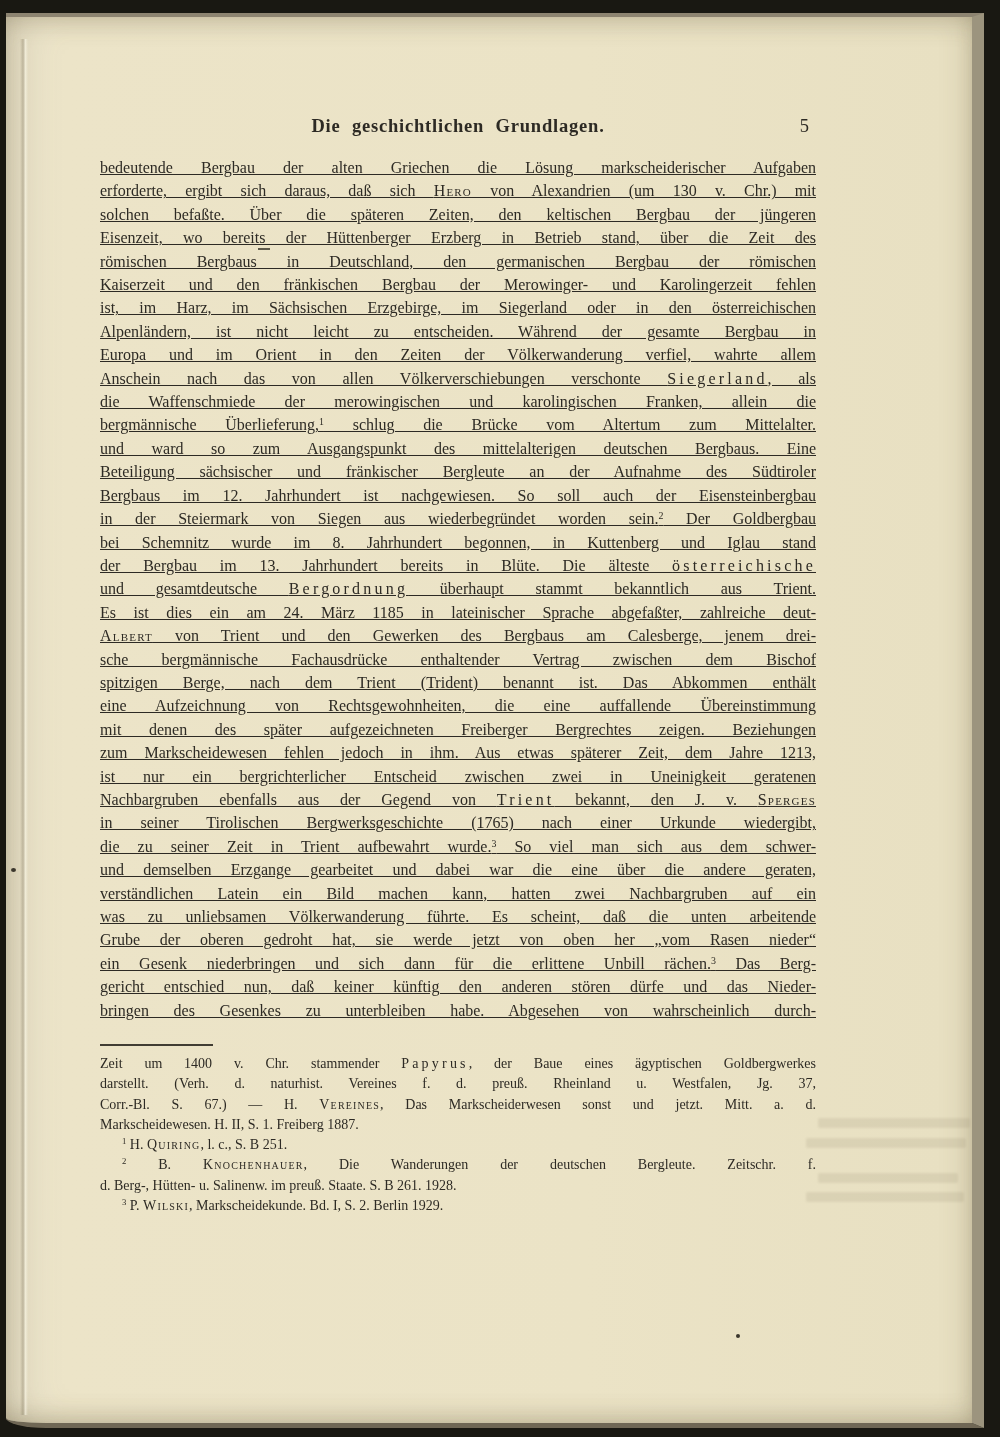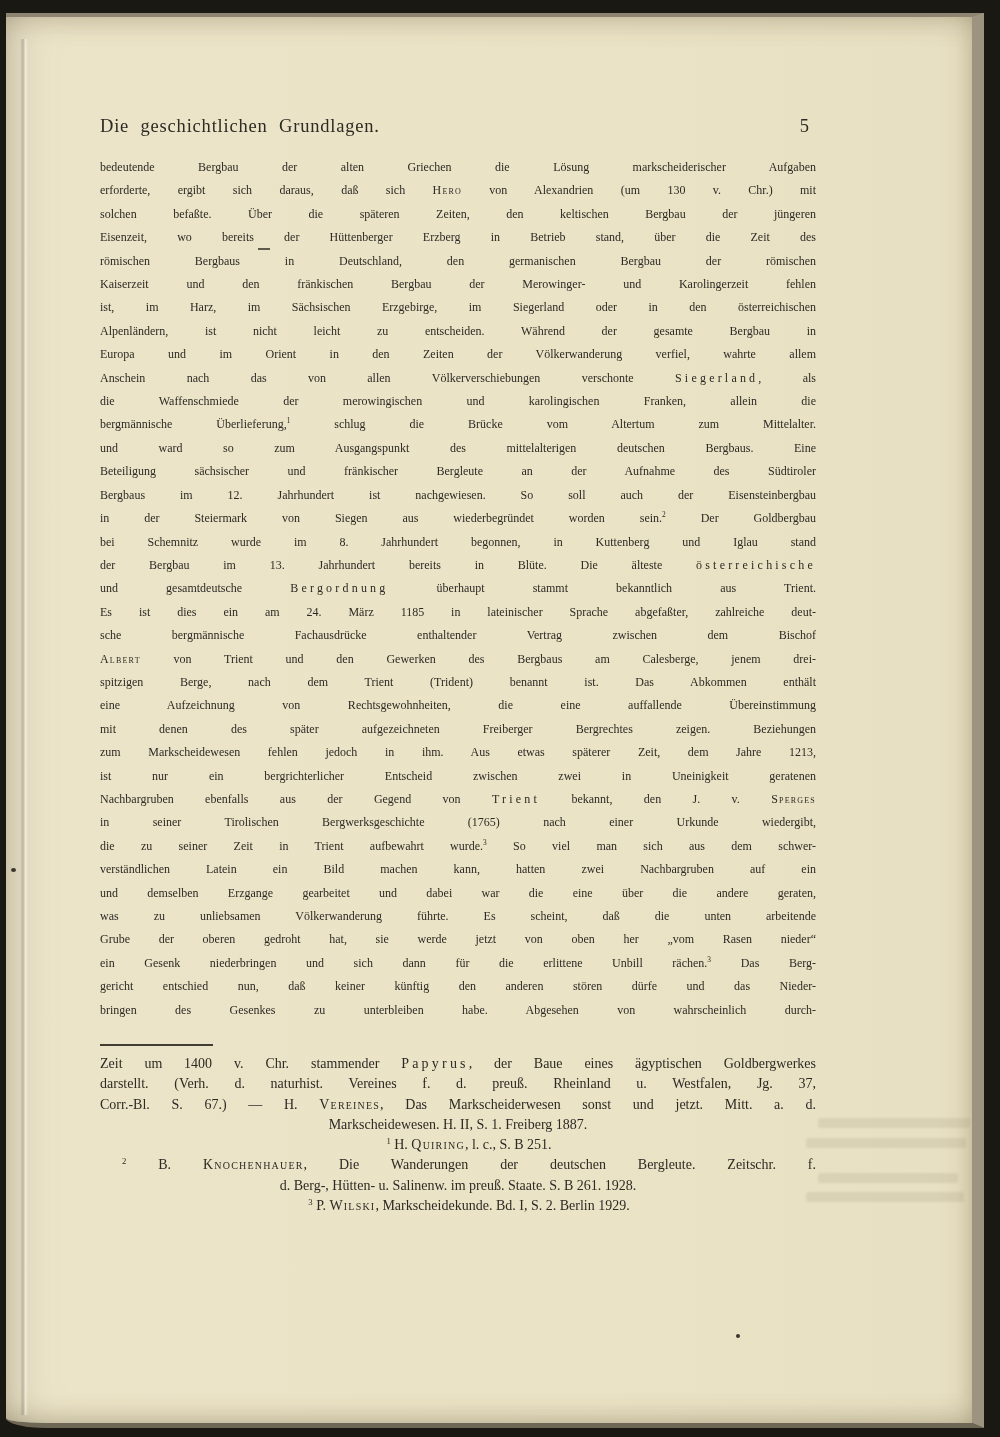--- a/index.html
+++ b/index.html
@@ -25,45 +25,45 @@
   }
   .crease {
     position: absolute; left: 14px; top: 22px; bottom: 8px; width: 8px;
     background: linear-gradient(90deg, rgba(96,86,60,0) 0%, rgba(96,86,60,.28) 38%,
                 rgba(255,252,238,.5) 68%, rgba(96,86,60,0) 100%);
   }
   .running-head {
     position: absolute; left: 94px; top: 99px; width: 716px; height: 24px;
     font-size: 18.5px; color: var(--ink, #2d2a24);
   }
-  .rh-title { letter-spacing: .8px; word-spacing: 6px; }
+  .rh-title { text-align: center; letter-spacing: .8px; word-spacing: 6px; font-weight: bold; }
   .rh-num { position: absolute; right: 7px; top: 0; }
   .body-text {
     position: absolute; left: 94px; top: 139px; width: 716px;
-    font-size: 12px; color: var(--ink, #2d2a24);
+    font-size: 16px; color: var(--ink, #2d2a24); text-decoration: underline;
   }
   .line {
     height: 23.42px; line-height: 23.42px;
     text-align: justify; text-align-last: justify; text-justify: inter-word;
     overflow: hidden;
   }
   .footnote-rule {
     position: absolute; left: 94px; top: 1027px; width: 113px; height: 2px;
     background: #413d33;
   }
   .footnotes {
     position: absolute; left: 94px; top: 1037px; width: 716px;
     font-size: 14px; color: var(--ink, #2d2a24);
   }
   .fline {
     height: 20.3px; line-height: 20.3px;
     text-align: justify; text-align-last: justify; text-justify: inter-word;
     overflow: hidden;
   }
-  .nj { text-align: center; text-align-last: auto; }
+  .nj { text-align: left; text-align-last: auto; }
   .ind { text-indent: 22px; }
   .sc { font-variant: small-caps; letter-spacing: 1.2px; }
   .sp { letter-spacing: 3.2px; }
   .sup { font-size: 62%; vertical-align: 5px; line-height: 0; }
   .speck { position: absolute; background: #3a362c; border-radius: 50%; }
   .speck.s1 { left: 5px; top: 851px; width: 5px; height: 4px; }
   .speck.s2 { left: 730px; top: 1317px; width: 4px; height: 4px; }
   .speck.s3 { left: 252px; top: 231px; width: 12px; height: 2px; border-radius: 0; opacity: .8; }
   .bleed {
     position: absolute; background: #7d7258; opacity: .13;
@@ -99,32 +99,32 @@
       <div class="line">die Waffenschmiede der merowingischen und karolingischen Franken, allein die</div>
       <div class="line">bergmännische Überlieferung,<span class="sup">1</span> schlug die Brücke vom Altertum zum Mittelalter.</div>
       <div class="line">und ward so zum Ausgangspunkt des mittelalterigen deutschen Bergbaus. Eine</div>
       <div class="line">Beteiligung sächsischer und fränkischer Bergleute an der Aufnahme des Südtiroler</div>
       <div class="line">Bergbaus im 12. Jahrhundert ist nachgewiesen. So soll auch der Eisensteinbergbau</div>
       <div class="line">in der Steiermark von Siegen aus wiederbegründet worden sein.<span class="sup">2</span> Der Goldbergbau</div>
       <div class="line">bei Schemnitz wurde im 8. Jahrhundert begonnen, in Kuttenberg und Iglau stand</div>
       <div class="line">der Bergbau im 13. Jahrhundert bereits in Blüte. Die älteste <span class="sp">österreichische</span></div>
       <div class="line">und gesamtdeutsche <span class="sp">Bergordnung</span> überhaupt stammt bekanntlich aus Trient.</div>
       <div class="line">Es ist dies ein am 24. März 1185 in lateinischer Sprache abgefaßter, zahlreiche deut-</div>
+      <div class="line"><span class="sc">Albert</span> von Trient und den Gewerken des Bergbaus am Calesberge, jenem drei-</div>
       <div class="line">sche bergmännische Fachausdrücke enthaltender Vertrag zwischen dem Bischof</div>
-      <div class="line"><span class="sc">Albert</span> von Trient und den Gewerken des Bergbaus am Calesberge, jenem drei-</div>
       <div class="line">spitzigen Berge, nach dem Trient (Trident) benannt ist. Das Abkommen enthält</div>
       <div class="line">eine Aufzeichnung von Rechtsgewohnheiten, die eine auffallende Übereinstimmung</div>
       <div class="line">mit denen des später aufgezeichneten Freiberger Bergrechtes zeigen. Beziehungen</div>
       <div class="line">zum Markscheidewesen fehlen jedoch in ihm. Aus etwas späterer Zeit, dem Jahre 1213,</div>
       <div class="line">ist nur ein bergrichterlicher Entscheid zwischen zwei in Uneinigkeit geratenen</div>
       <div class="line">Nachbargruben ebenfalls aus der Gegend von <span class="sp">Trient</span> bekannt, den J. v. <span class="sc">Sperges</span></div>
       <div class="line">in seiner Tirolischen Bergwerksgeschichte (1765) nach einer Urkunde wiedergibt,</div>
       <div class="line">die zu seiner Zeit in Trient aufbewahrt wurde.<span class="sup">3</span> So viel man sich aus dem schwer-</div>
+      <div class="line">und demselben Erzgange gearbeitet und dabei war die eine über die andere geraten,</div>
       <div class="line">verständlichen Latein ein Bild machen kann, hatten zwei Nachbargruben auf ein</div>
-      <div class="line">und demselben Erzgange gearbeitet und dabei war die eine über die andere geraten,</div>
       <div class="line">was zu unliebsamen Völkerwanderung führte. Es scheint, daß die unten arbeitende</div>
       <div class="line">Grube der oberen gedroht hat, sie werde jetzt von oben her „vom Rasen nieder“</div>
       <div class="line">ein Gesenk niederbringen und sich dann für die erlittene Unbill rächen.<span class="sup">3</span> Das Berg-</div>
       <div class="line">gericht entschied nun, daß keiner künftig den anderen stören dürfe und das Nieder-</div>
       <div class="line">bringen des Gesenkes zu unterbleiben habe. Abgesehen von wahrscheinlich durch-</div>
     </div>
 
   <div class="footnote-rule"></div>
   <div class="footnotes">
       <div class="fline">Zeit um 1400 v. Chr. stammender <span class="sp">Papyrus</span>, der Baue eines ägyptischen Goldbergwerkes</div>

